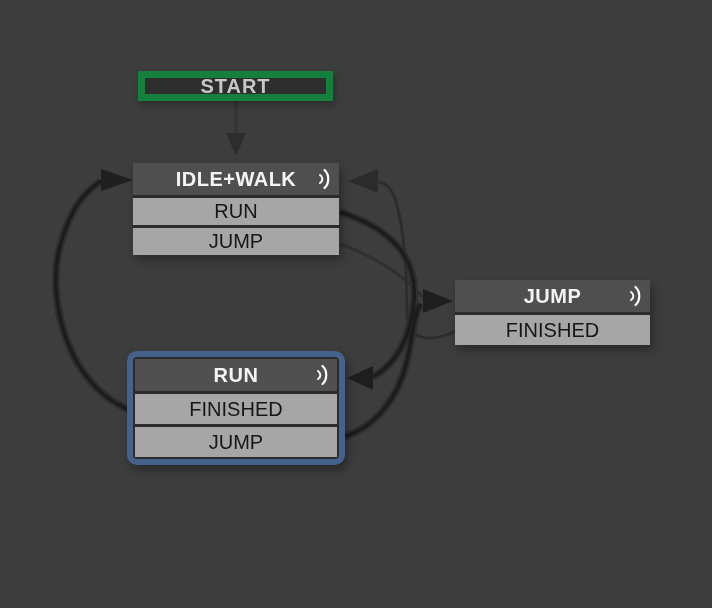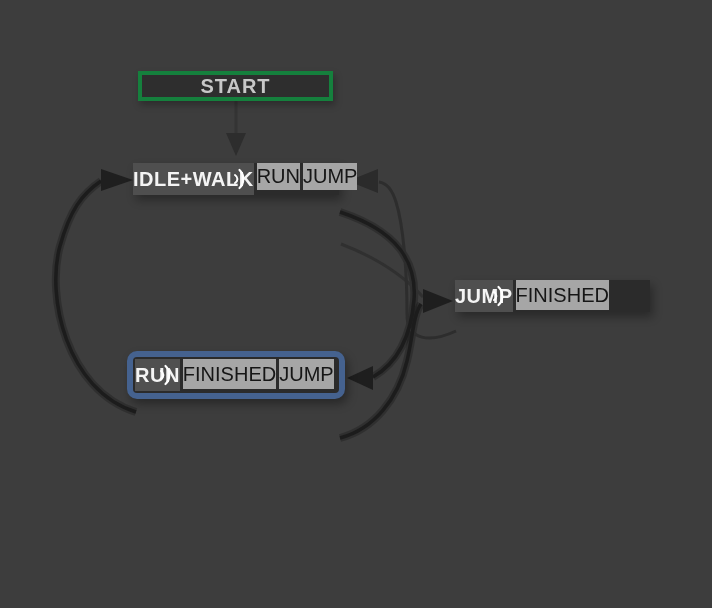--- a/index.html
+++ b/index.html
@@ -5,40 +5,40 @@
   html,body{margin:0;padding:0;}
   body{
     width:712px;height:608px;overflow:hidden;position:relative;
     background:#3d3d3d;
     font-family:"Liberation Sans", sans-serif;
     -webkit-font-smoothing:antialiased;
   }
   #graph-canvas{position:absolute;inset:0;width:712px;height:608px;}
   svg#edges{position:absolute;left:0;top:0;z-index:1;}
   .node{
-    position:absolute;z-index:2;display:flex;gap:3px;
-    background:#2b2b2b;box-shadow:3px 5px 9px rgba(0,0,0,0.33);
+    position:absolute;z-index:2;display:flex;flex-direction:column;gap:3px;
+    background:#2b2b2b;box-shadow:3px 5px 9px rgba(0,0,0,0.33);justify-content:center;
   }
   .title{
     position:relative;background:#4f4f4f;color:#f4f4f4;
     display:flex;align-items:center;justify-content:center;
     font-weight:bold;font-size:20px;letter-spacing:0.5px;
   }
   .row{
     background:#a6a6a6;color:#161616;
     display:flex;align-items:center;justify-content:center;
     font-size:20px;
   }
   .waves{position:absolute;right:8px;top:50%;transform:translateY(-50%);line-height:0;}
   
   #node-start{
     position:absolute;left:138px;top:71px;width:195px;height:30px;z-index:2;
     background:#2e2e2e;color:#c8c8c8;font-weight:bold;font-size:20px;letter-spacing:1px;
     display:flex;align-items:center;justify-content:center;
-    box-shadow:2px 4px 7px rgba(0,0,0,0.28);border:4px solid #15803d;box-sizing:border-box;
+    box-shadow:2px 4px 7px rgba(0,0,0,0.28);border:7px solid #15803d;box-sizing:border-box;
   }
   
   #node-idle-walk{left:133px;top:163px;width:206px;}
   #node-idle-walk .title{height:32px;}
   #node-idle-walk .row{height:27px;}
   
   #node-jump{left:455px;top:280px;width:195px;}
   #node-jump .title{height:32px;}
   #node-jump .row{height:30px;}
   

